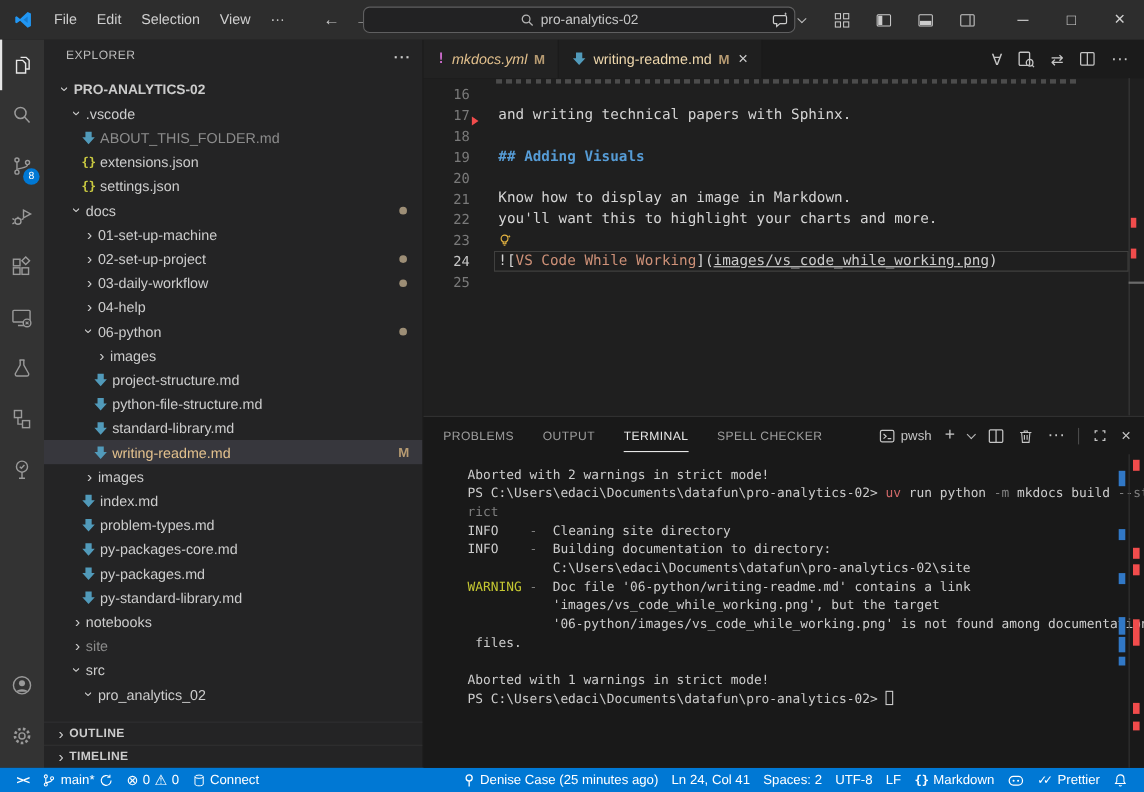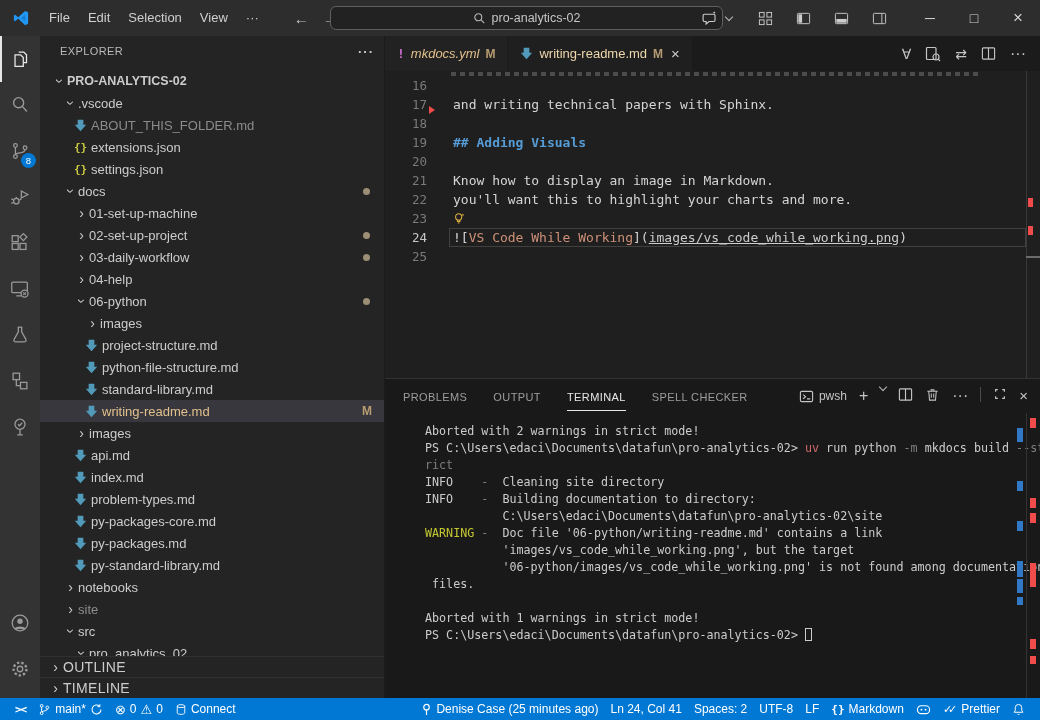--- a/index.html
+++ b/index.html
@@ -51,21 +51,21 @@
   .fico { width:17px; flex:0 0 17px; display:flex; align-items:center; }
   .fico.json { color:#cbcb41; font-size:11px; font-weight:bold; font-family:"DejaVu Sans Mono",monospace; }
   .tlabel { color:#cccccc; }
   .tlabel.rootlbl { font-weight:bold; font-size:12.5px; }
   .tlabel.dim { color:#8c8c8c; }
   .tlabel.mod { color:#e2c08d; }
   .mbadge { margin-left:auto; margin-right:12px; color:#b79b72; font-weight:bold; font-size:12px; }
   .dot { margin-left:auto; margin-right:14px; width:7px; height:7px; border-radius:50%; background:#9d8e76; }
   .sb-section { height:21px; border-top:1px solid #303031; display:flex; align-items:center; padding-left:8px; flex:0 0 21px; }
   .sb-section .chev { width:14px; }
-  .sb-section-label { font-size:14px; font-weight:normal; color:#cccccc; letter-spacing:.3px; }
+  .sb-section-label { font-size:11px; font-weight:bold; color:#cccccc; letter-spacing:.3px; }
 
   
   .editorgroup { flex:1; display:flex; flex-direction:column; min-width:0; }
   .tabbar { height:35px; background:#1b1b1b; display:flex; align-items:stretch; flex:0 0 35px; }
   .tab { display:flex; align-items:center; gap:6px; padding:0 12px; font-size:13px; background:#222222;
          border-right:1px solid #1b1b1b; color:#bdbdbd; }
   .tab.active { background:#1f1f1f; }
   .tab .ticon { font-weight:bold; font-family:"DejaVu Sans Mono",monospace; }
   .ticon.yaml { color:#cc6bcc; font-size:13px; }
   .tab-label { color:#e2c08d; }
@@ -93,21 +93,21 @@
               border-left:6px solid #f14c4c; border-top:4px solid transparent; border-bottom:4px solid transparent; }
   .bulb { display:inline-block; margin-top:3px; }
   .ruler-line { position:absolute; top:0; bottom:0; left:641px; width:1px; background:#3a3a3a; }
   .ovr { position:absolute; }
 
   
   .panel { position:relative; flex:1; background:#191919; border-top:1px solid #333; display:flex; flex-direction:column; min-height:0; }
   .panel-tabs { height:34px; display:flex; align-items:center; padding-left:18px; gap:26px; flex:0 0 34px; }
   .ptab { font-size:11px; letter-spacing:.4px; color:#9d9d9d; padding:9px 0 7px; }
   .ptab.active { color:#e7e7e7; border-bottom:1px solid #e7e7e7; }
-  .panel-actions { margin-left:auto; display:flex; gap:12px; padding-right:12px; color:#c5c5c5; }
+  .panel-actions { margin-left:auto; display:flex; align-items:center; gap:12px; padding-right:12px; color:#c5c5c5; }
   .pa-shell { display:flex; align-items:center; gap:5px; font-size:12px; }
   .pa-plus { font-size:16px; }
   .pa-sep { width:1px; height:15px; background:#4a4a4a; }
   .terminal { flex:1; padding:10px 0 0 20px; font-family:"DejaVu Sans Mono",monospace; font-size:11.7px; overflow:hidden; }
   .t-line { white-space:pre; height:17px; line-height:17px;margin-left:20px; }
   .seg-tw { color:#cccccc; } .seg-tr { color:#d16969; } .seg-tg { color:#7f7f7f; } .seg-ty { color:#c5c832; }
   .t-cursor { display:inline-block; width:7px; height:13px; border:1px solid #cccccc; vertical-align:-2px; }
   .pmark { position:absolute; }
 
   
@@ -371,28 +371,20 @@
               <svg width="13" height="13" viewBox="0 0 16 16">
                 <path fill="#519aba" d="M4.5 1h7v6.2H15L8 15 1 7.2h3.5z"></path>
               </svg>
             </span>
             <span class="tlabel mod">writing-readme.md</span>
             <span class="mbadge">M</span>
           </div>
           <div class="trow" style="padding-left: 34px;">
             <span class="chev">›</span>
             <span class="tlabel">images</span>
-          </div>
-          <div class="trow" style="padding-left: 34px;">
-            <span class="fico">
-              <svg width="13" height="13" viewBox="0 0 16 16">
-                <path fill="#519aba" d="M4.5 1h7v6.2H15L8 15 1 7.2h3.5z"></path>
-              </svg>
-            </span>
-            <span class="tlabel">api.md</span>
           </div>
           <div class="trow" style="padding-left: 34px;">
             <span class="fico">
               <svg width="13" height="13" viewBox="0 0 16 16">
                 <path fill="#519aba" d="M4.5 1h7v6.2H15L8 15 1 7.2h3.5z"></path>
               </svg>
             </span>
             <span class="tlabel">index.md</span>
           </div>
           <div class="trow" style="padding-left: 34px;">

